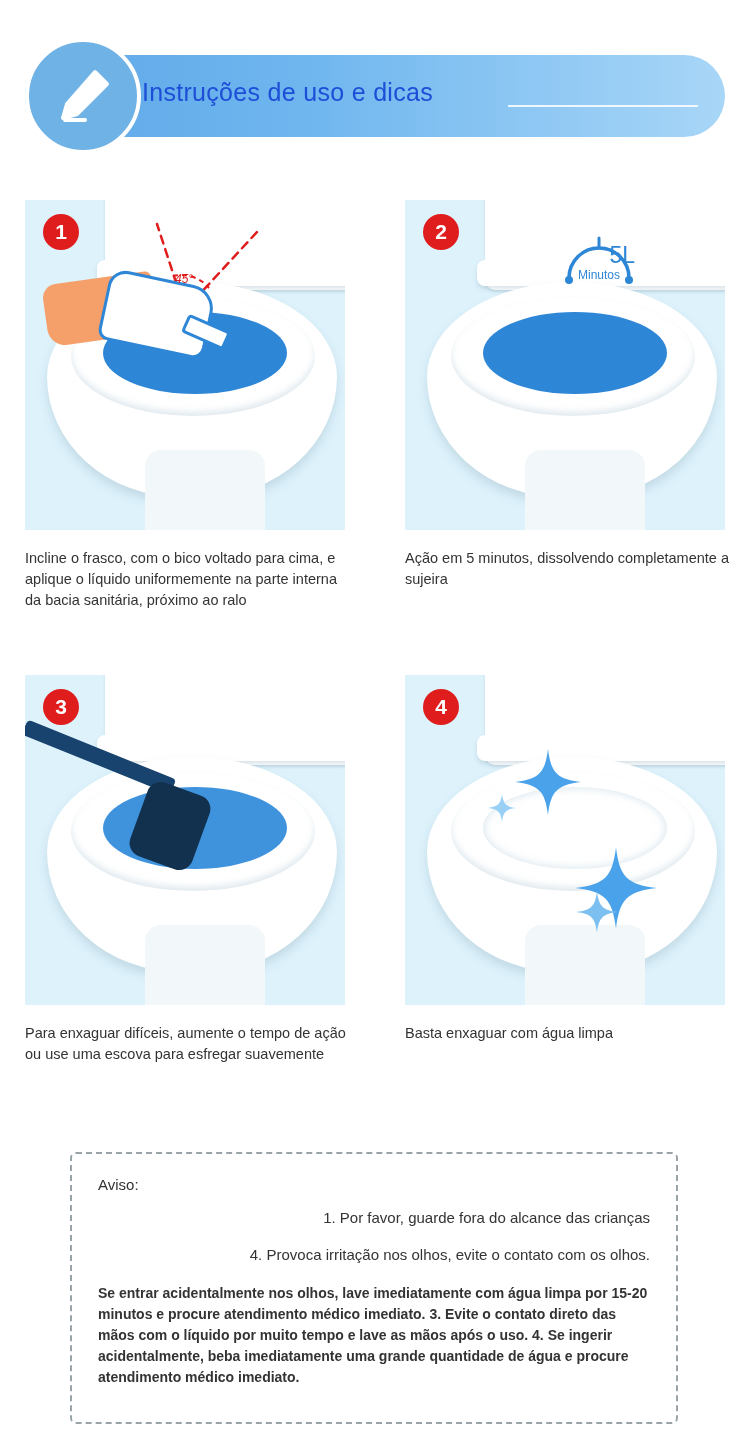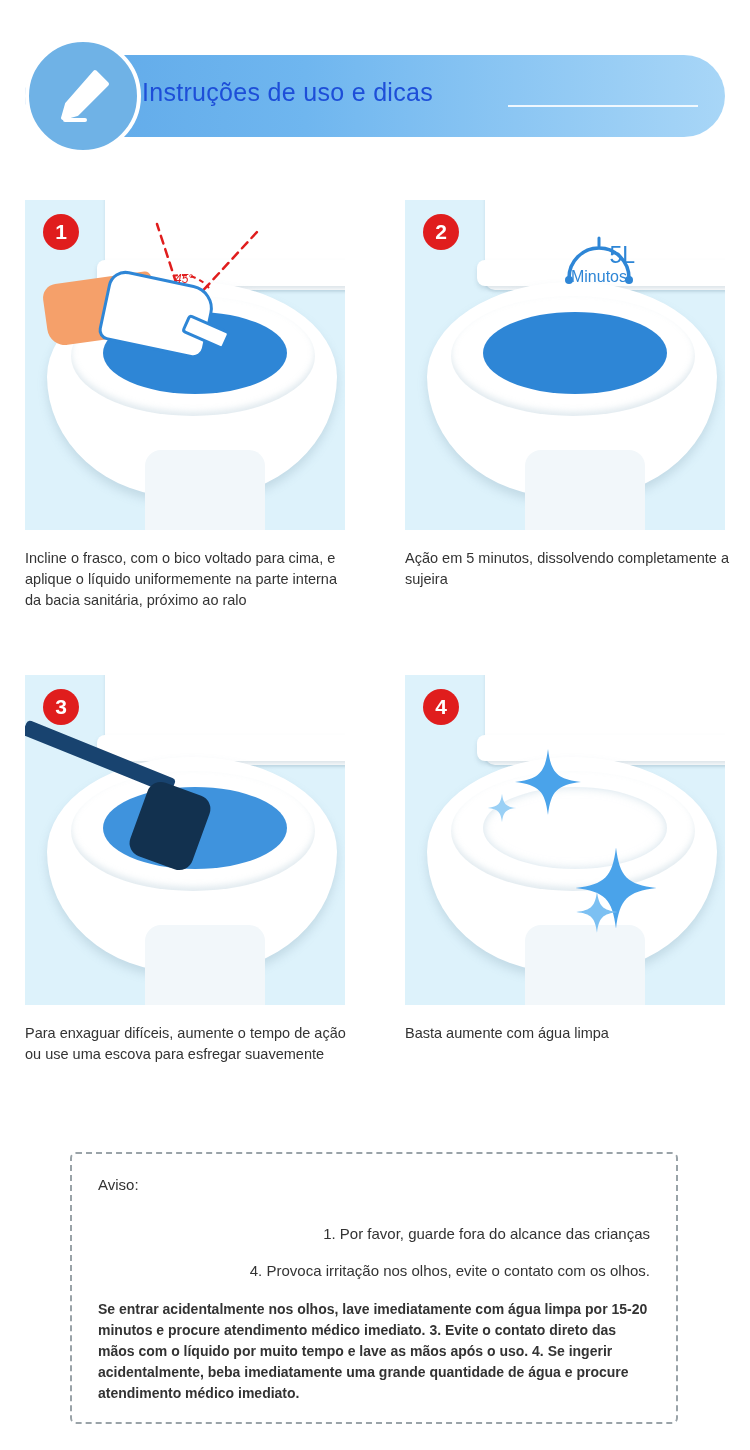--- a/index.html
+++ b/index.html
@@ -181,21 +181,21 @@
     text-align: right;
     font-size: 23px;
     color: #2e86d6;
     z-index: 7;
   }
   .timer-sub {
     position: absolute;
     left: 146px; top: 68px;
     width: 96px;
     text-align: center;
-    font-size: 16px;
+    font-size: 12px;
     color: #2e86d6;
     z-index: 7;
   }
 
   
   .brush-handle {
     position: absolute;
     left: -6px; top: 74px;
     width: 160px; height: 16px;
     background: #18436f;
@@ -218,21 +218,21 @@
 
   
   .notice {
     position: absolute;
     left: 70px; top: 1152px;
     width: 608px; height: 272px;
     border: 2px dashed #9aa3a8;
     border-radius: 6px;
     padding: 22px 26px;
   }
-  .notice-title { font-size: 15px; margin-bottom: 32px; }
+  .notice-title { font-size: 15px; margin-bottom: 16px; }
   .notice-item { font-size: 15px; margin: 0 0 20px 12px; text-align: right; }
   .notice-para { font-size: 14px; line-height: 1.5; font-weight: bold; }
 </style>
 </head>
 <body>
 
 <div class="header"></div>
 <div class="header-circle">
   <svg class="pencil-icon" viewBox="0 0 64 64">
     <g stroke="#ffffff" stroke-width="4" fill="none" stroke-linejoin="round">
@@ -319,21 +319,21 @@
     <svg class="spark" style="left:168px; top:170px;" width="86" height="86" viewBox="0 0 70 70">
       <path d="M35 2 C38 26 44 32 68 35 C44 38 38 44 35 68 C32 44 26 38 2 35 C26 32 32 26 35 2 Z" fill="#4aa3ea"></path>
     </svg>
     <svg class="spark" style="left:170px; top:215px;" width="44" height="44" viewBox="0 0 70 70">
       <path d="M35 2 C38 26 44 32 68 35 C44 38 38 44 35 68 C32 44 26 38 2 35 C26 32 32 26 35 2 Z" fill="#7cc0f2"></path>
     </svg>
     <svg class="spark" style="left:82px; top:118px;" width="30" height="30" viewBox="0 0 70 70">
       <path d="M35 2 C38 26 44 32 68 35 C44 38 38 44 35 68 C32 44 26 38 2 35 C26 32 32 26 35 2 Z" fill="#9ad0f5"></path>
     </svg>
   </div>
-  <div class="caption">Basta aumente com água limpa</div>
+  <div class="caption">Basta enxaguar com água limpa</div>
 </div>
 
 <div class="notice">
   <div class="notice-title">Aviso:</div>
   <div class="notice-item">1. Por favor, guarde fora do alcance das crianças</div>
   <div class="notice-item">4. Provoca irritação nos olhos, evite o contato com os olhos.</div>
   <div class="notice-para">Se entrar acidentalmente nos olhos, lave imediatamente com água limpa por 15-20 minutos e procure atendimento médico imediato. 3. Evite o contato direto das mãos com o líquido por muito tempo e lave as mãos após o uso. 4. Se ingerir acidentalmente, beba imediatamente uma grande quantidade de água e procure atendimento médico imediato.</div>
 </div>
 
 </body></html>

